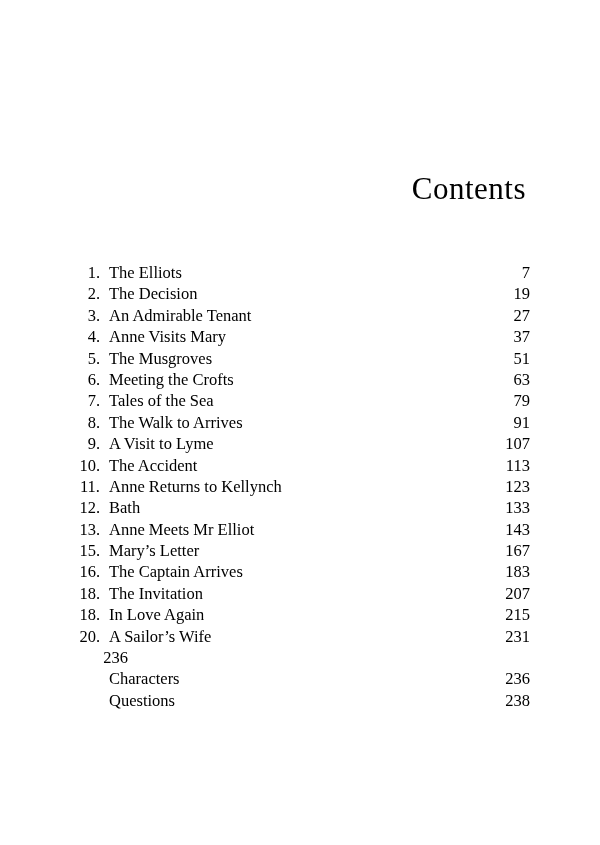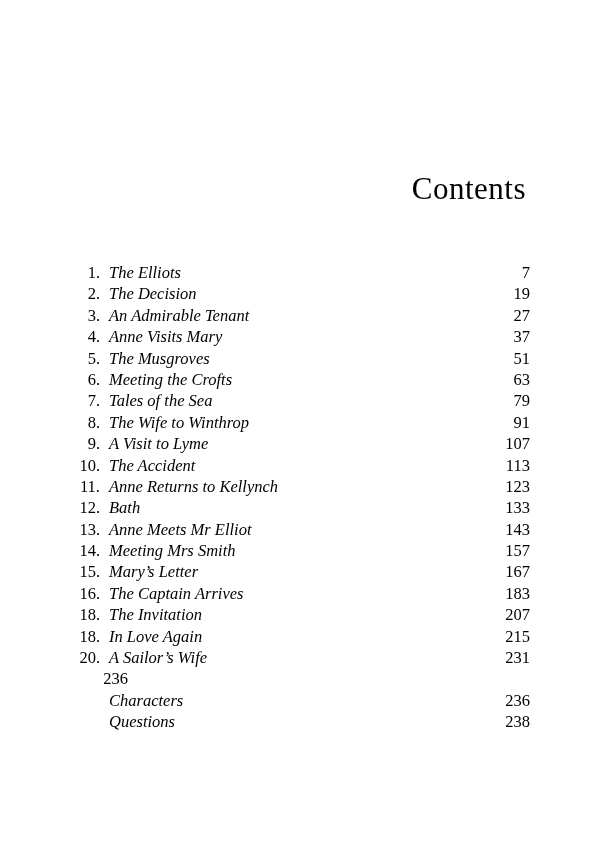--- a/index.html
+++ b/index.html
@@ -48,21 +48,20 @@
     width: 30px;
     text-align: right;
     flex: 0 0 30px;
     white-space: nowrap;
   }
   .toc-label {
     flex: 1 1 auto;
     padding-left: 9px;
     white-space: nowrap;
     overflow: hidden;
-    font-style: italic;
   }
   .toc-page {
     flex: 0 0 auto;
     text-align: right;
     min-width: 28px;
     white-space: nowrap;
   }
   .toc-row.no-num .toc-num {
     width: 30px;
   }
@@ -108,21 +107,21 @@
         <span class="toc-label">Meeting the Crofts</span>
         <span class="toc-page">63</span>
       </div>
       <div class="toc-row">
         <span class="toc-num">7.</span>
         <span class="toc-label">Tales of the Sea</span>
         <span class="toc-page">79</span>
       </div>
       <div class="toc-row">
         <span class="toc-num">8.</span>
-        <span class="toc-label">The Wife to Winthrop</span>
+        <span class="toc-label">The Walk to Arrives</span>
         <span class="toc-page">91</span>
       </div>
       <div class="toc-row">
         <span class="toc-num">9.</span>
         <span class="toc-label">A Visit to Lyme</span>
         <span class="toc-page">107</span>
       </div>
       <div class="toc-row">
         <span class="toc-num">10.</span>
         <span class="toc-label">The Accident</span>
@@ -135,25 +134,20 @@
       </div>
       <div class="toc-row">
         <span class="toc-num">12.</span>
         <span class="toc-label">Bath</span>
         <span class="toc-page">133</span>
       </div>
       <div class="toc-row">
         <span class="toc-num">13.</span>
         <span class="toc-label">Anne Meets Mr Elliot</span>
         <span class="toc-page">143</span>
-      </div>
-      <div class="toc-row">
-        <span class="toc-num">14.</span>
-        <span class="toc-label">Meeting Mrs Smith</span>
-        <span class="toc-page">157</span>
       </div>
       <div class="toc-row">
         <span class="toc-num">15.</span>
         <span class="toc-label">Mary’s Letter</span>
         <span class="toc-page">167</span>
       </div>
       <div class="toc-row">
         <span class="toc-num">16.</span>
         <span class="toc-label">The Captain Arrives</span>
         <span class="toc-page">183</span>

